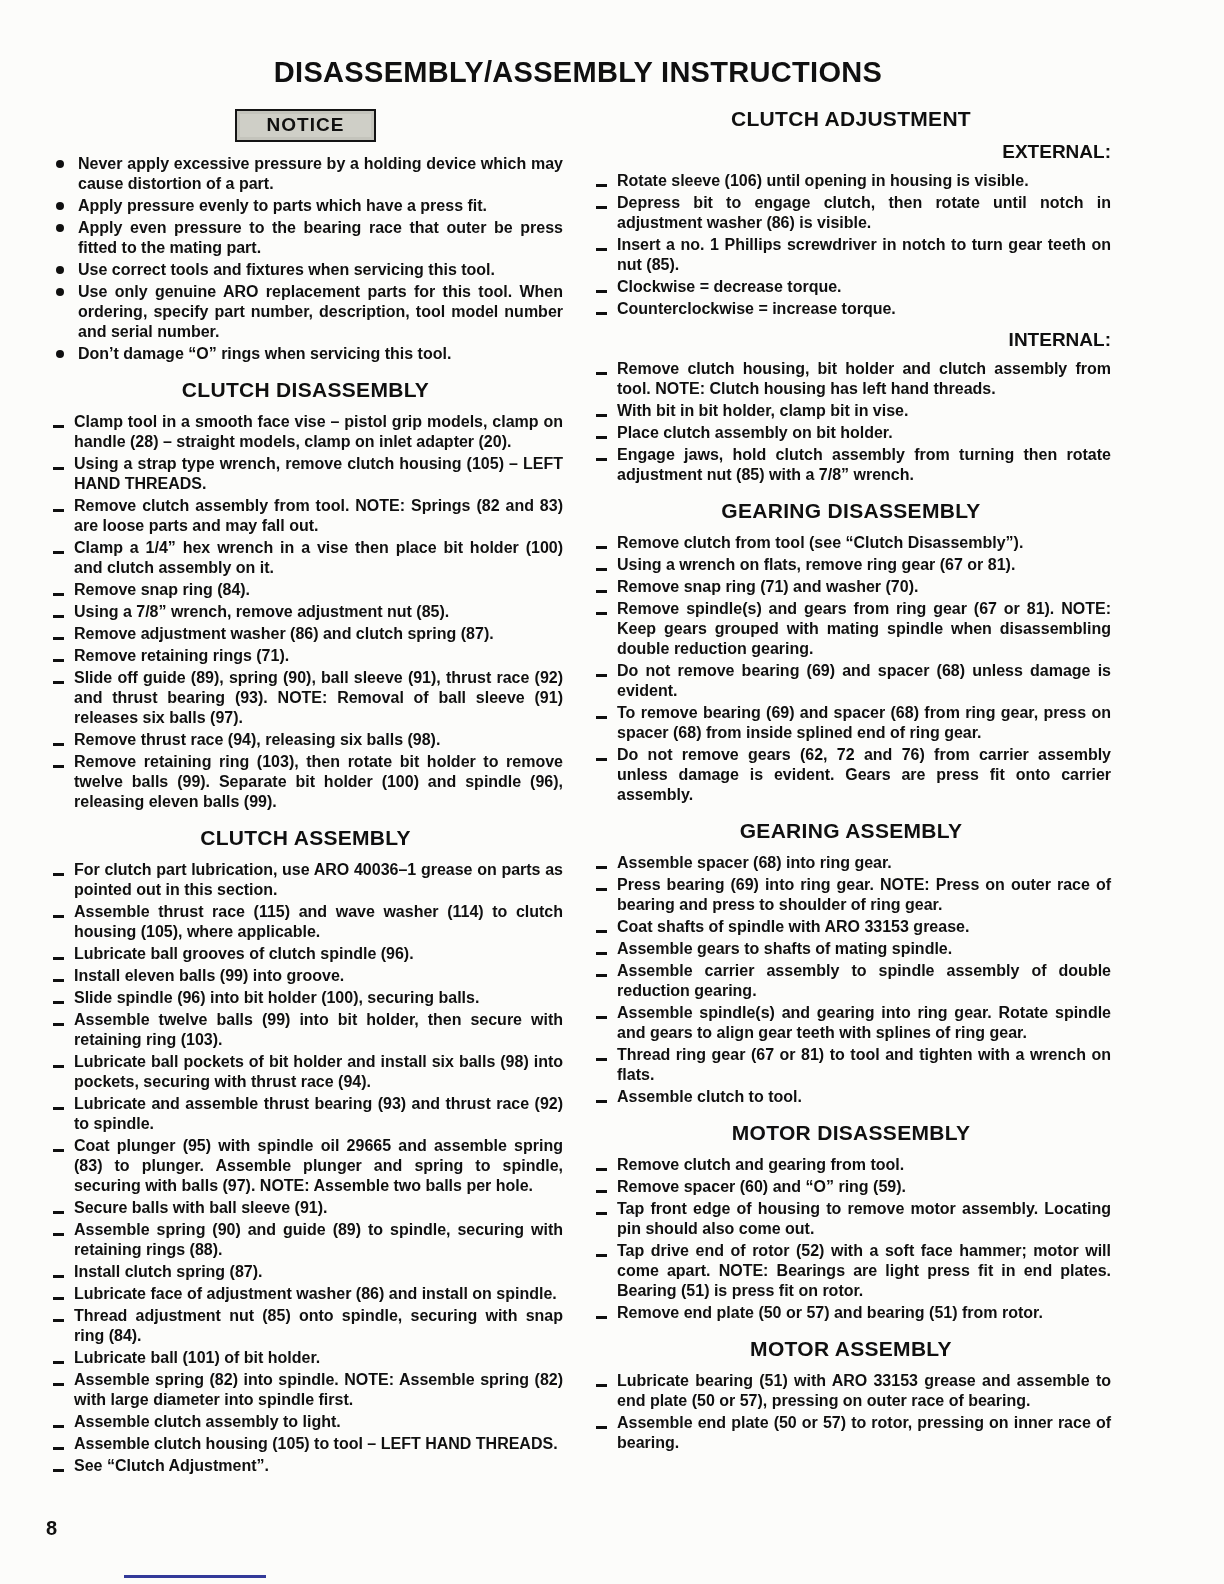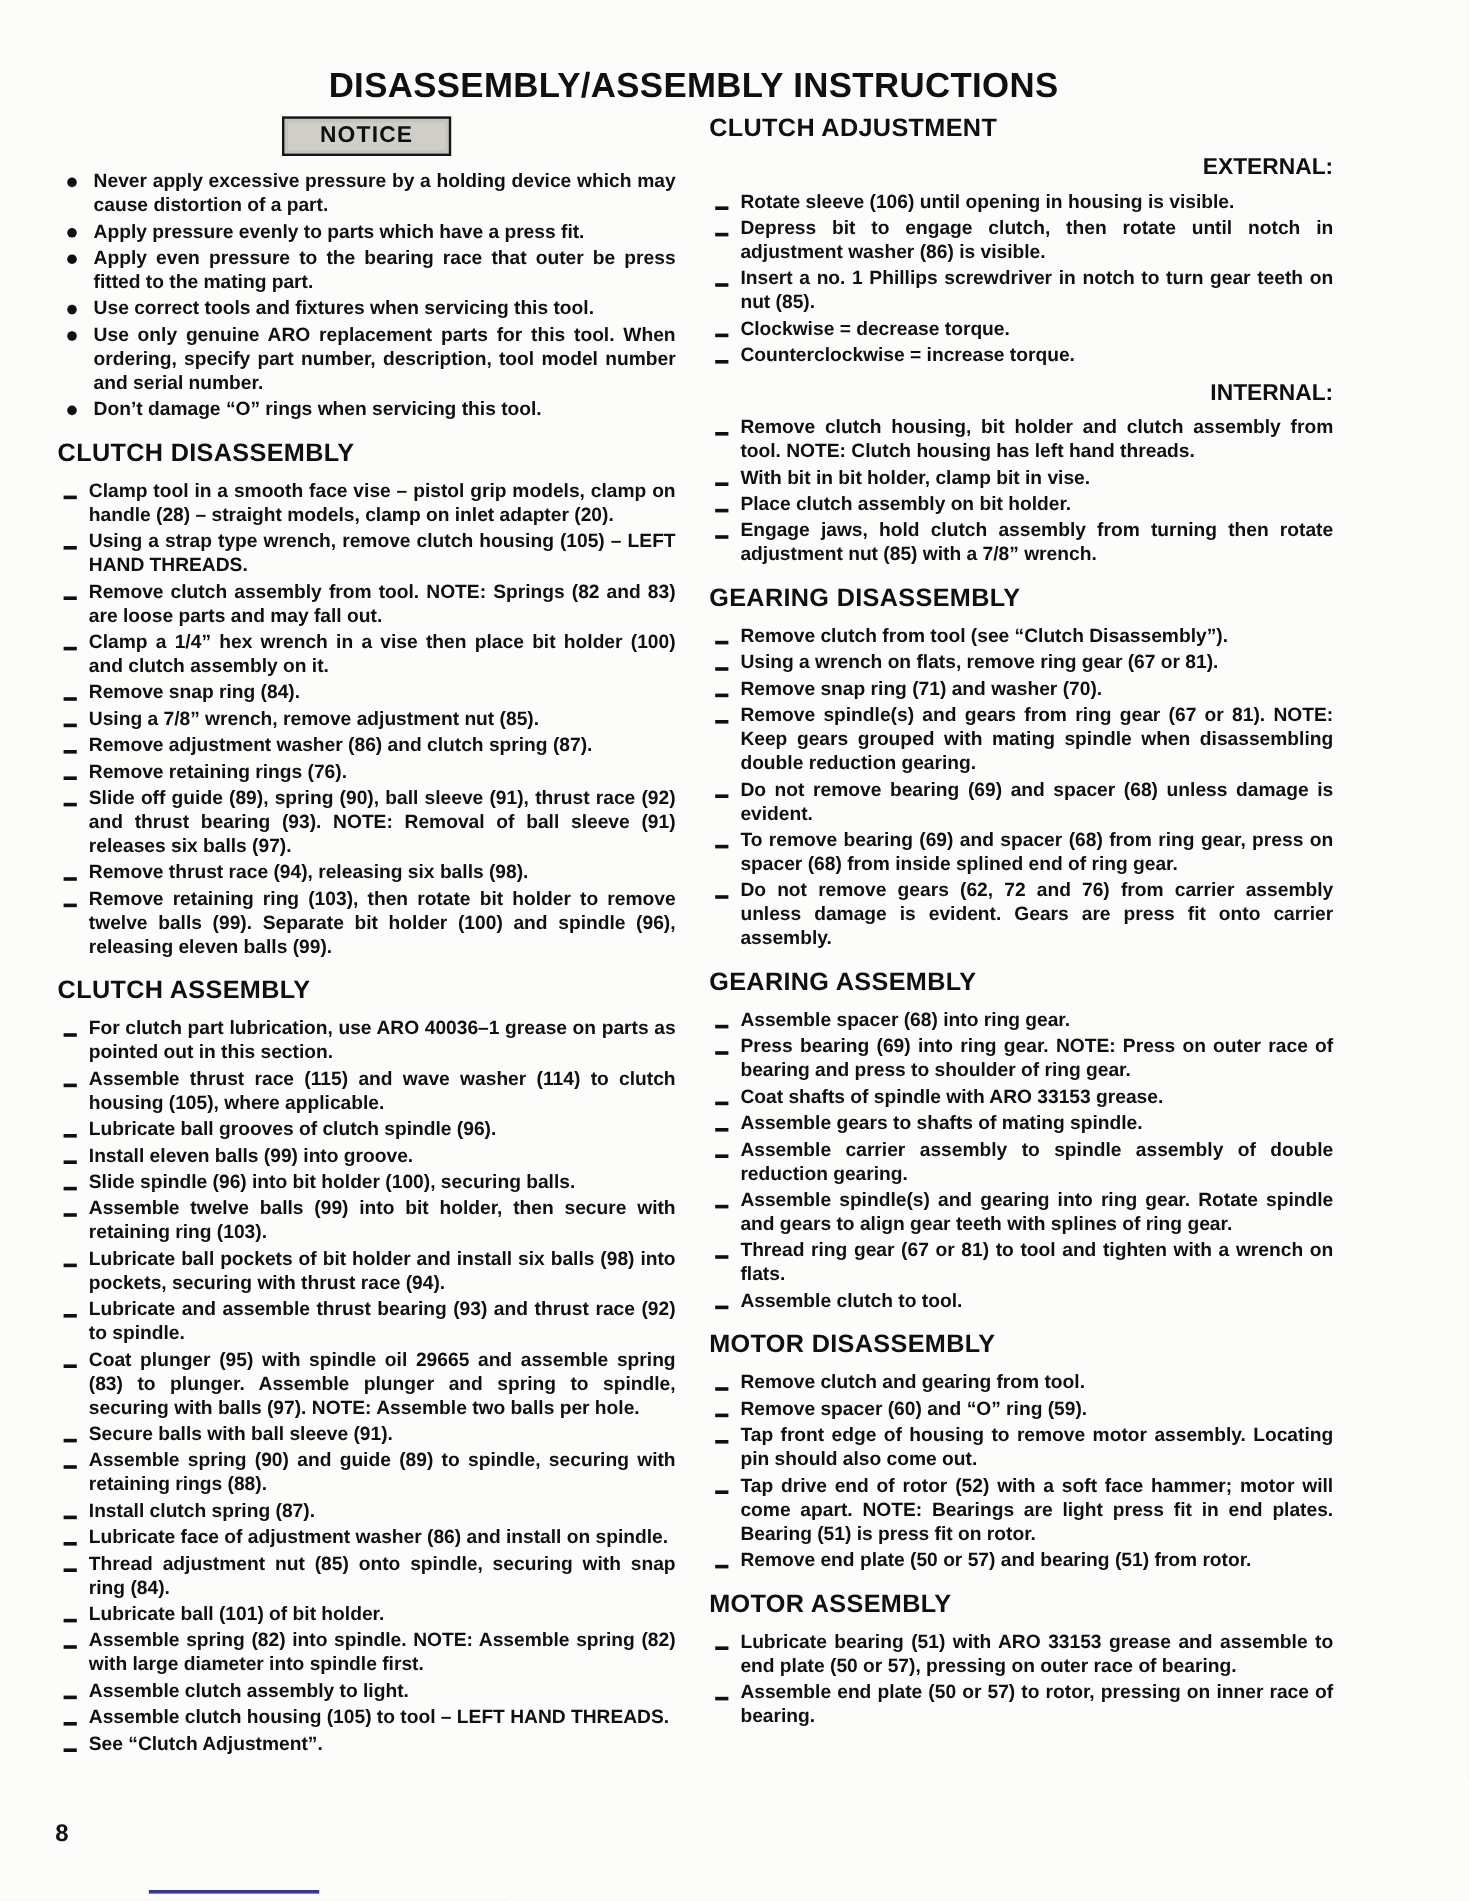--- a/index.html
+++ b/index.html
@@ -16,28 +16,29 @@
   }
   .page-title {
     width:1156px;
     text-align:center;
     padding-top:56px;
     font-size:29px;
     letter-spacing:0.3px;
   }
   .columns {
     display:flex;
-    margin-top:6px;
+    margin-top:18px;
     padding-left:48px;
     gap:28px;
   }
   .col-left  { width:515px; }
   .col-right { width:520px; }
 
   .sec-heading {
+    text-align:center;
     font-size:21px;
     letter-spacing:0.3px;
     margin:14px 0 10px 0;
   }
   .col-right > .sec-heading:first-child { margin-top:0; }
 
   .sub-heading {
     font-size:19px;
     margin:10px 0 8px 2px;
     text-align:right;
@@ -166,21 +167,21 @@
           <div class="item">
             <span class="dash-marker"></span>
             <span class="item-text">Using a 7/8” wrench, remove adjustment nut (85).</span>
           </div>
           <div class="item">
             <span class="dash-marker"></span>
             <span class="item-text">Remove adjustment washer (86) and clutch spring (87).</span>
           </div>
           <div class="item">
             <span class="dash-marker"></span>
-            <span class="item-text">Remove retaining rings (76).</span>
+            <span class="item-text">Remove retaining rings (71).</span>
           </div>
           <div class="item">
             <span class="dash-marker"></span>
             <span class="item-text">Slide off guide (89), spring (90), ball sleeve (91), thrust race (92) and thrust bearing (93). NOTE: Removal of ball sleeve (91) releases six balls (97).</span>
           </div>
           <div class="item">
             <span class="dash-marker"></span>
             <span class="item-text">Remove thrust race (94), releasing six balls (98).</span>
           </div>
           <div class="item">

